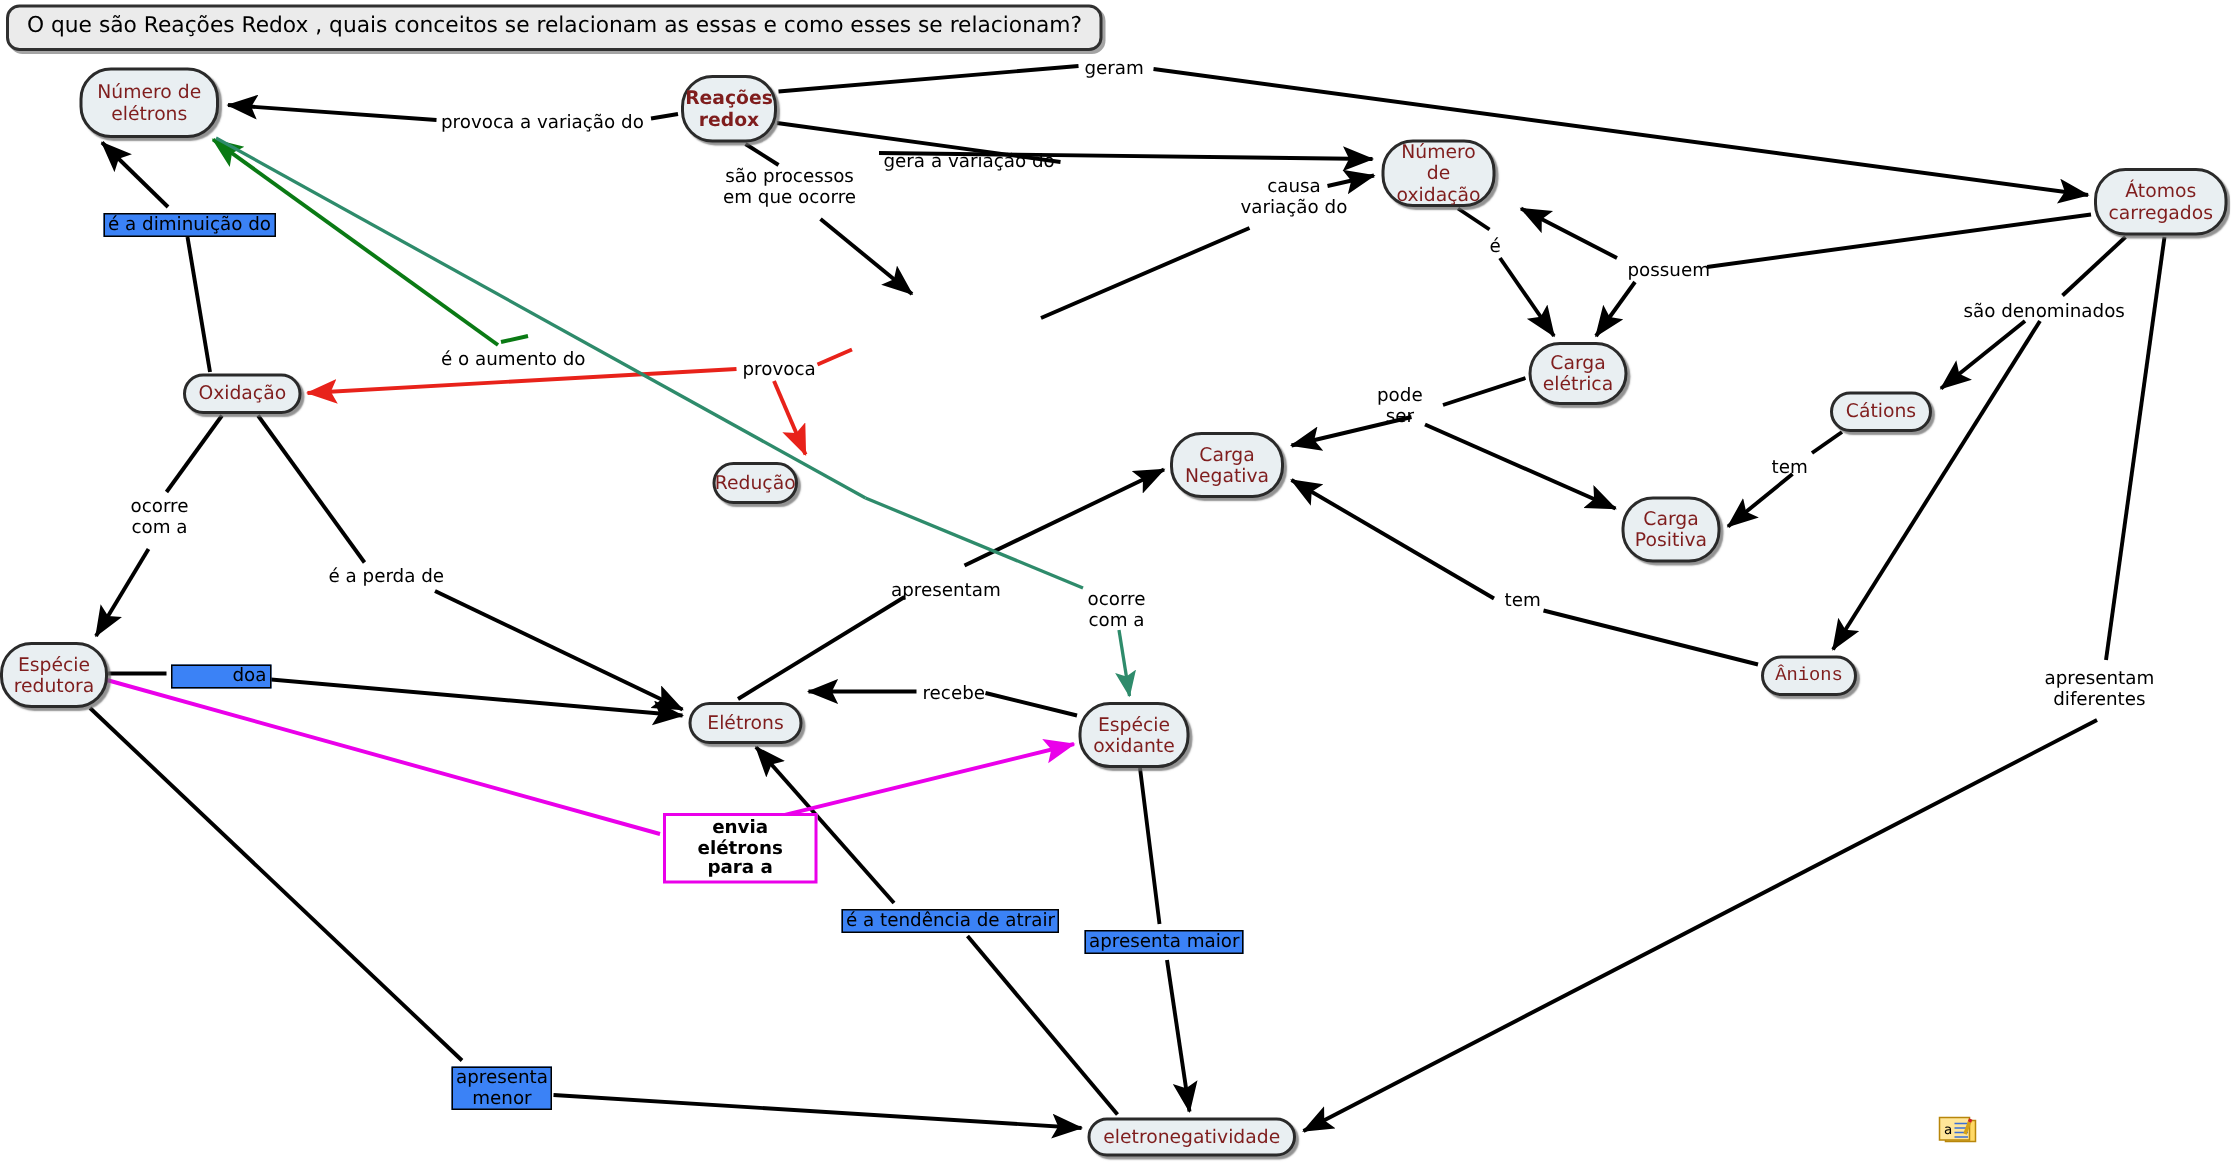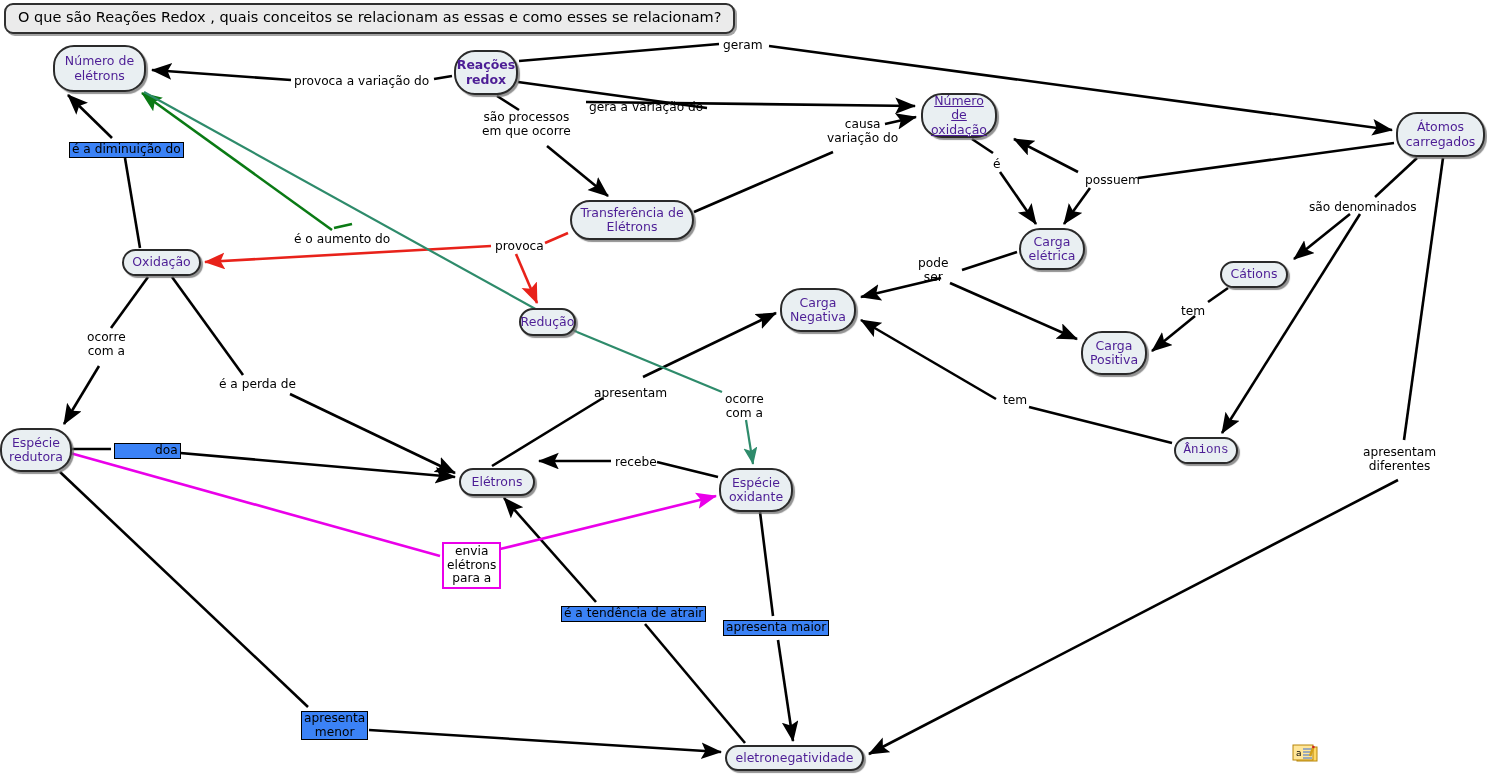--- a/index.html
+++ b/index.html
@@ -47,21 +47,21 @@
     background: #e9eff2;
     border: 2px solid #2a2a2a;
     border-radius: 21px;
     box-shadow: 2px 2px 1px rgba(110,110,110,0.75);
     display: flex;
     align-items: center;
     justify-content: center;
     text-align: center;
     font-size: 12.5px;
     line-height: 1.13;
-    color: #4c1d95;
+    color: #7f1d1d;
     padding: 2px 6px;
     box-sizing: border-box;
     z-index: 5;
   }
 
   
   .lbl {
     position: absolute;
     font-size: 12.2px;
     line-height: 1.12;
@@ -73,21 +73,22 @@
     z-index: 6;
   }
   .lbl.boxed {
     border: 1.5px solid #000;
     background: #3b82f6;
     padding: 0 2px;
   }
   .lbl.boxed-magenta {
     border: 2px solid #ea00ea;
     background: #ffffff;
-    padding: 1px 3px;
+    padding: 1px 21px;
+    font-weight: bold;
   }
 
   
   .note-icon {
     position: absolute;
     width: 28px;
     height: 21px;
     z-index: 7;
   }
 </style>
@@ -208,40 +209,38 @@
   </svg>
 
   <div class="focus-bar">O que são Reações Redox , quais conceitos se relacionam as essas e como esses se relacionam?</div>
 
   <div class="node" style="left:53px; top:45px; width:93px; height:47px;">Número de
 elétrons</div>
 
   <div class="node" style="left:454px; top:50px; width:64px; height:45px;font-weight:bold;">Reações
 redox</div>
 
-  <div class="node" style="left:921px; top:93px; width:76px; height:45px;text-decoration:underline;">Número de
+  <div class="node" style="left:921px; top:93px; width:76px; height:45px;">Número de
 oxidação</div>
 
   <div class="node" style="left:1396px; top:112px; width:89px; height:45px;">Átomos
 carregados</div>
 
-  <div class="node" style="left:570px; top:200px; width:124px; height:40px;">Transferência de
-Elétrons</div>
 
   <div class="node" style="left:1019px; top:228px; width:66px; height:42px;">Carga
 elétrica</div>
 
   <div class="node" style="left:122px; top:249px; width:79px; height:27px;">Oxidação</div>
 
   <div class="node" style="left:1220px; top:261px; width:68px; height:27px;">Cátions</div>
 
   <div class="node" style="left:780px; top:288px; width:76px; height:44px;">Carga
 Negativa</div>
 
-  <div class="node" style="left:519px; top:308px; width:57px; height:28px;text-align:right;">Redução</div>
+  <div class="node" style="left:475px; top:308px; width:57px; height:28px;text-align:right;">Redução</div>
 
   <div class="node" style="left:1081px; top:331px; width:66px; height:44px;">Carga
 Positiva</div>
 
   <div class="node" style="left:0px; top:428px; width:72px; height:44px;">Espécie
 redutora</div>
 
   <div class="node" style="left:1174px; top:437px; width:64px; height:27px;font-family:Liberation Mono, monospace;">Ânions</div>
 
   <div class="node" style="left:459px; top:468px; width:76px; height:28px;">Elétrons</div>

